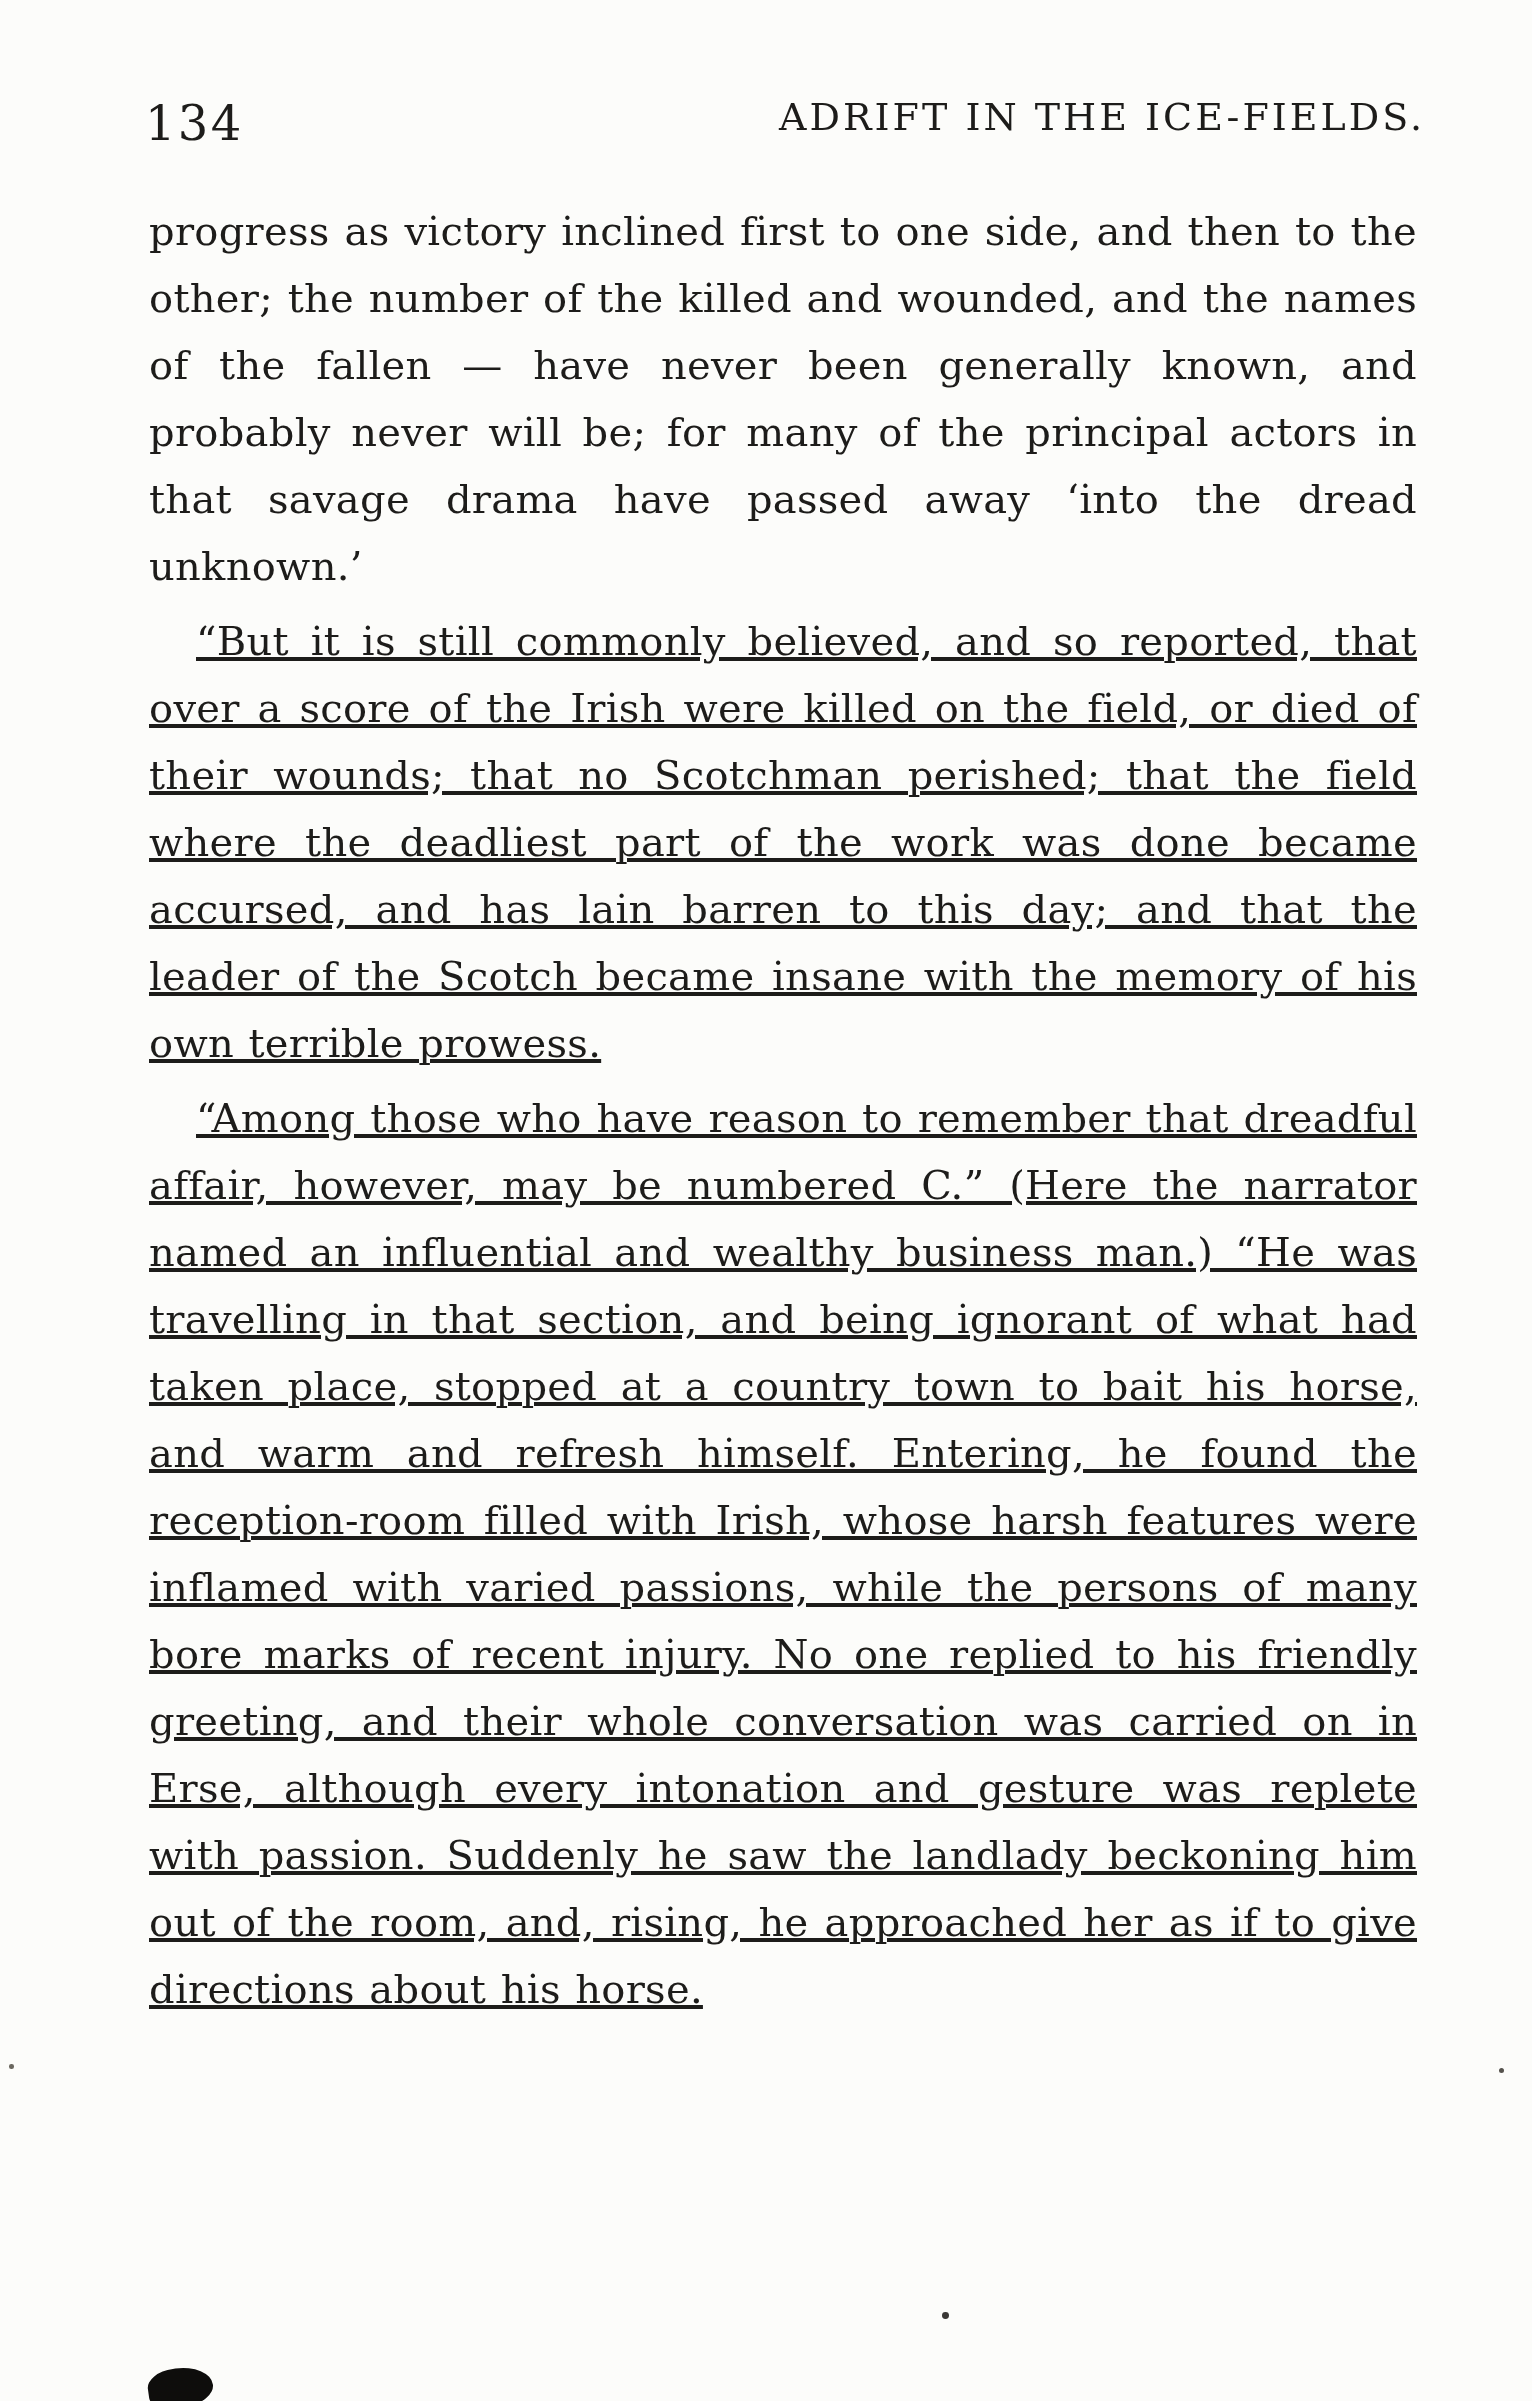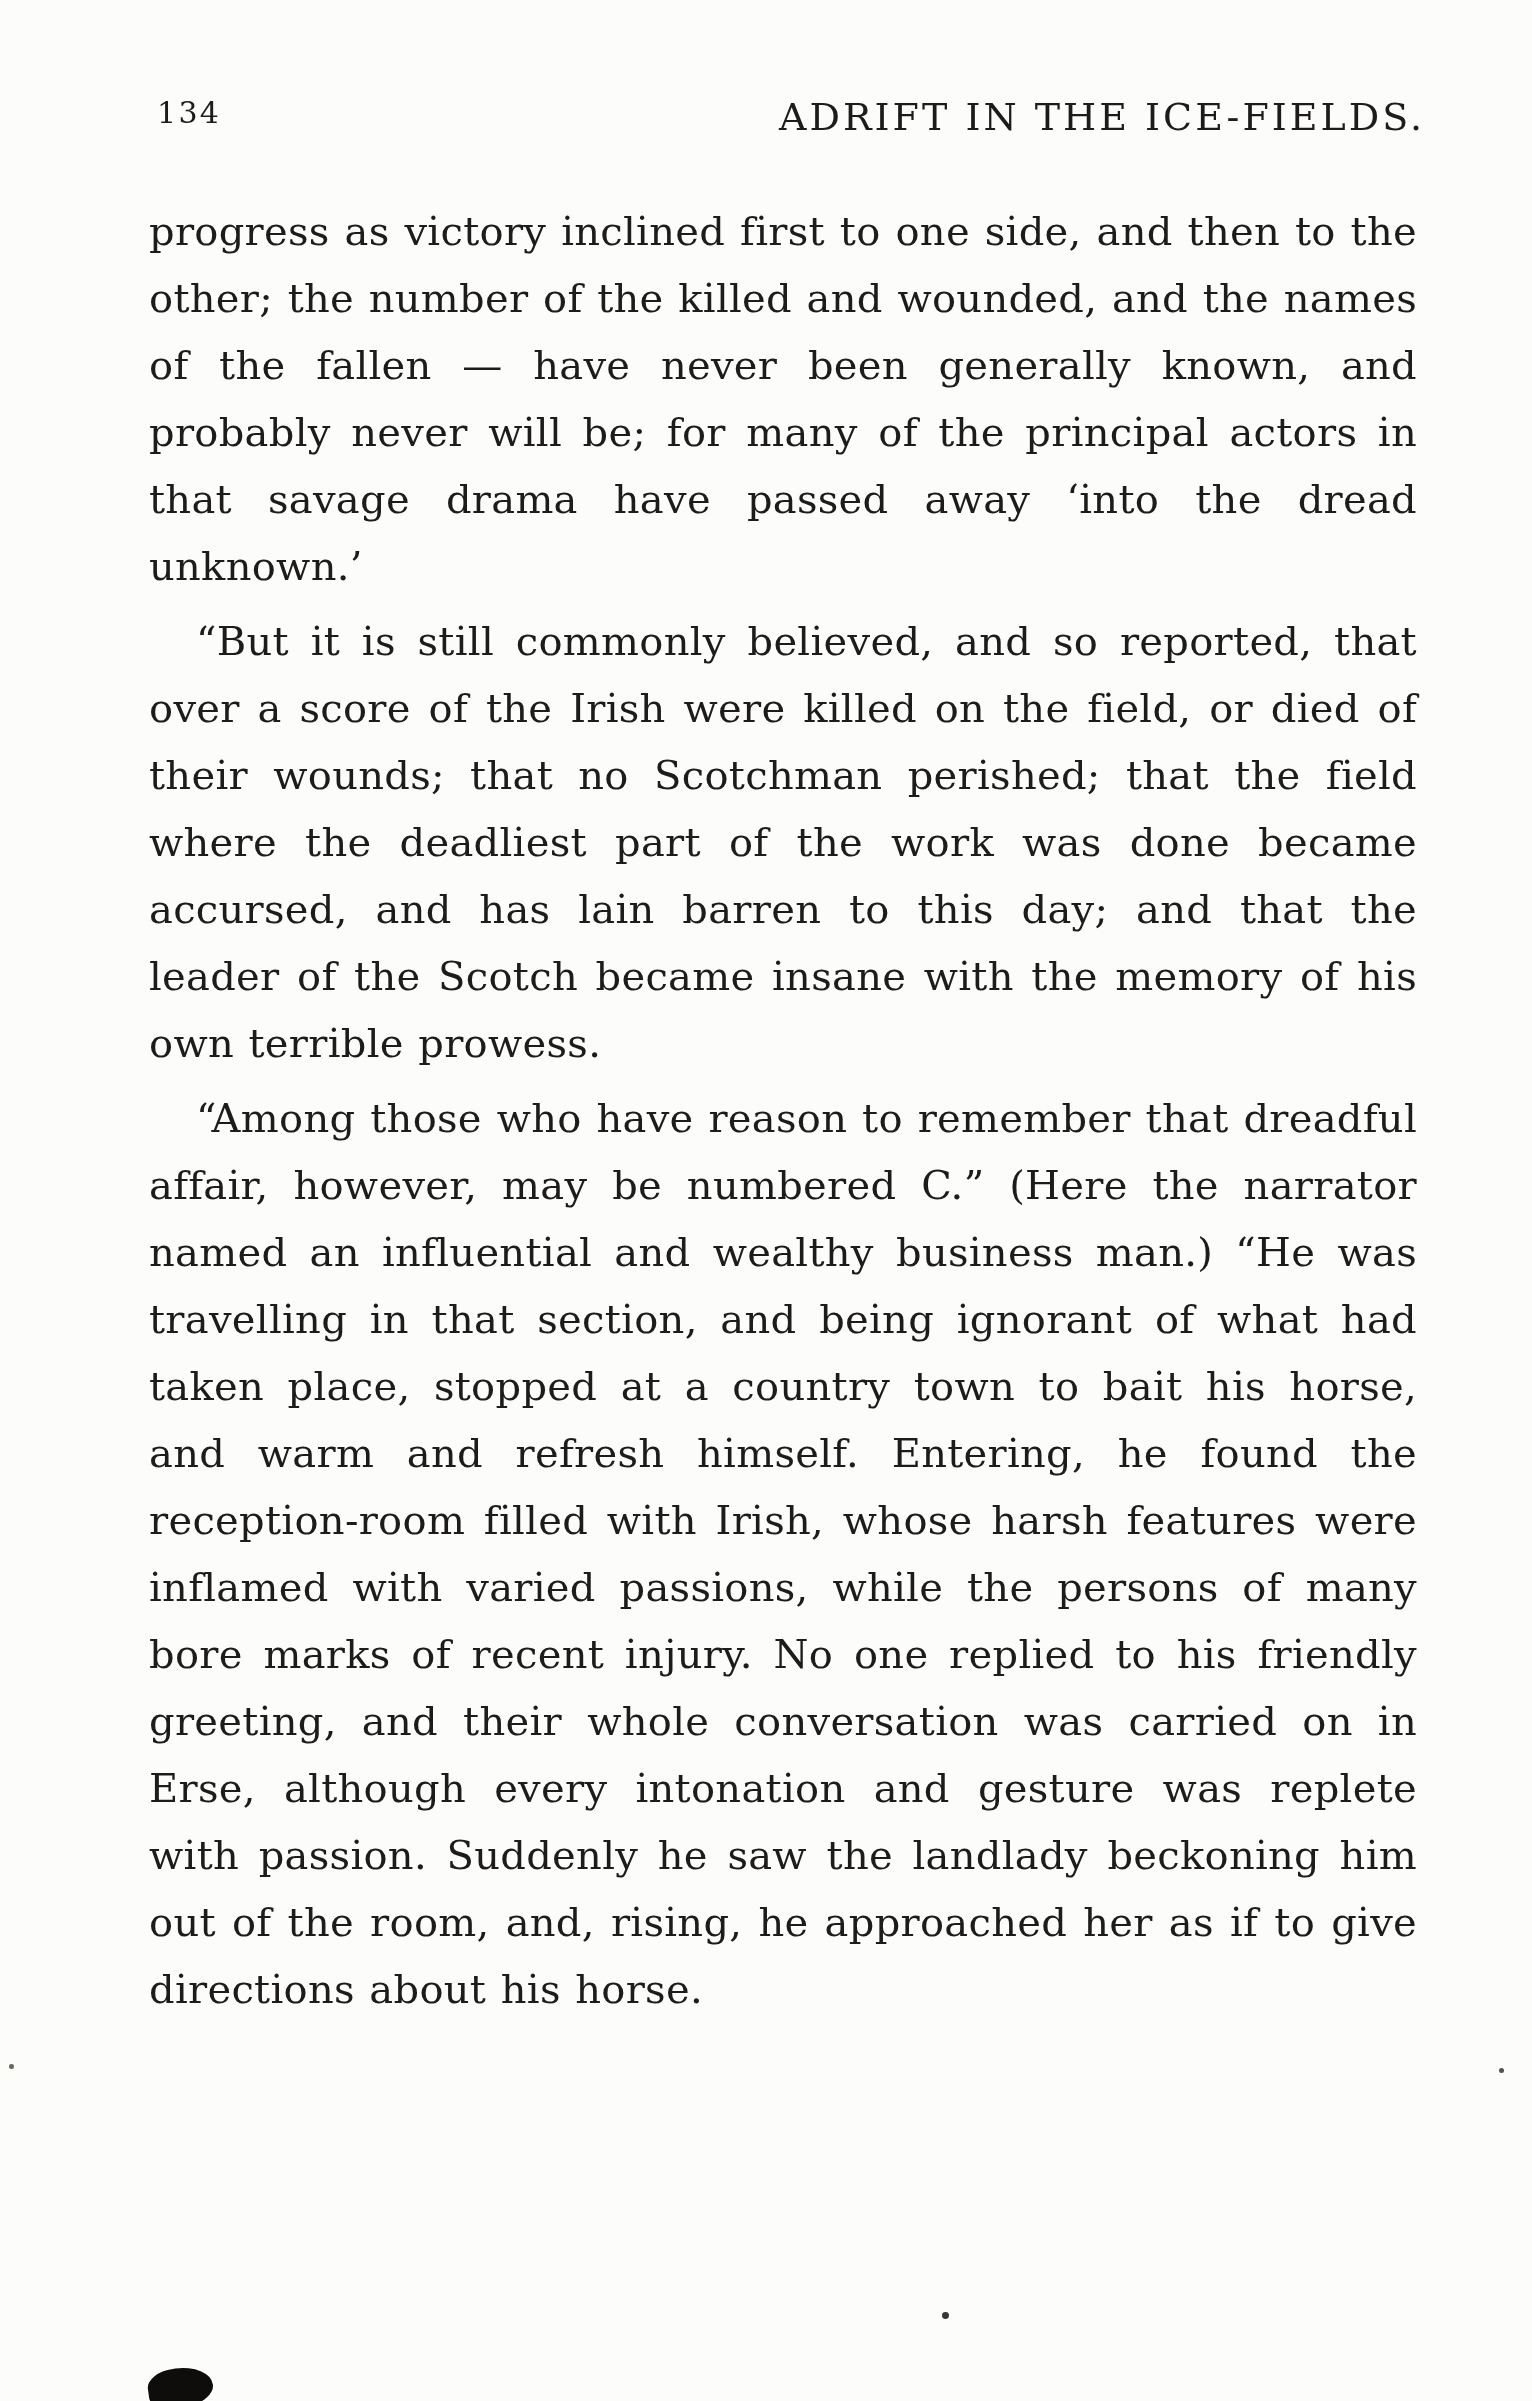--- a/index.html
+++ b/index.html
@@ -19,23 +19,23 @@
     font-family: "DejaVu Serif", "Liberation Serif", serif;
     overflow: hidden;
   }
   .running-header {
     position: relative;
     height: 89px;
     margin-bottom: 19.6px;
   }
   .page-number {
     position: absolute;
-    left: 16px;
+    left: 4px;
     top: 6px;
-    font-size: 30px;
+    font-size: 48px;
     letter-spacing: 2.3px;
     font-variant-numeric: lining-nums;
   }
   .running-title {
     text-align: right;
     font-size: 38px;
     letter-spacing: 3px;
     padding-top: 6px;
     white-space: nowrap;
   }
@@ -46,20 +46,21 @@
     margin: 8px;
     font-size: 40px;
     line-height: 67px;
     text-align: justify;
     text-justify: inter-word;
     word-spacing: 1.5px;
     letter-spacing: 0.3px;
   }
   .body-par.indented {
     text-indent: 47px;
+    text-decoration: underline;
   }
   
   .ink-blot {
     position: absolute;
     left: 148px;
     top: 2368px;
     width: 65px;
     height: 39px;
     background: #0e0d0c;
     border-radius: 55% 70% 60% 45%;

